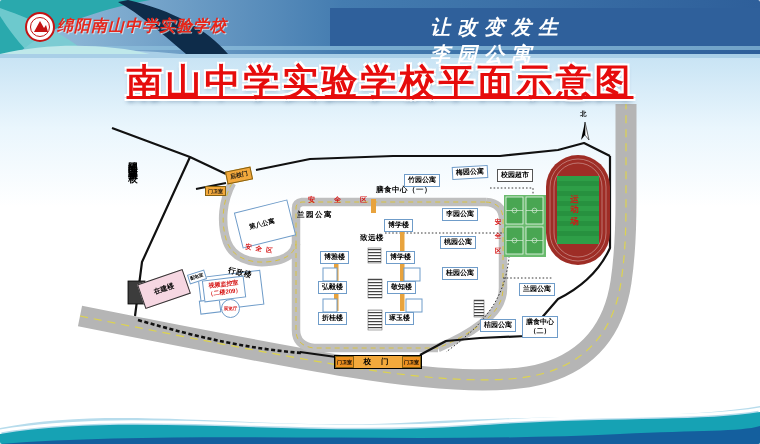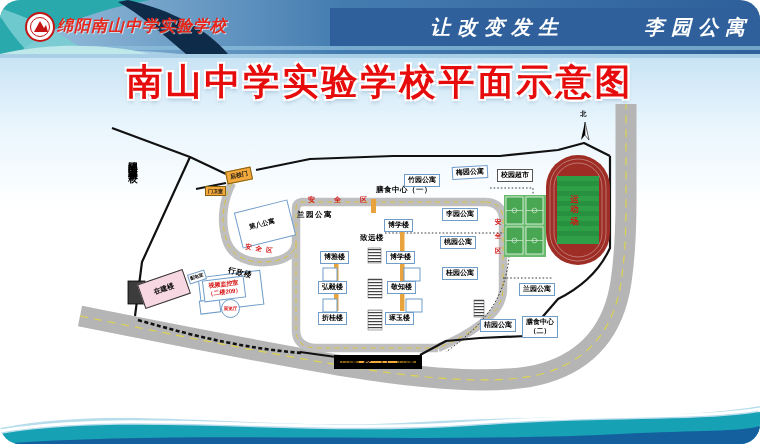--- a/index.html
+++ b/index.html
@@ -1,42 +1,42 @@
 <!DOCTYPE html>
 <html><head>
 <meta charset="utf-8">
 <style>
   * { margin:0; padding:0; box-sizing:border-box; }
   html,body { width:760px; height:444px; }
   body { font-family:"Liberation Sans","DejaVu Sans",sans-serif; background:#fff; }
-  .page { position:relative; width:760px; height:444px; overflow:hidden; border-radius:20px; background:#fff; }
+  .page { position:relative; width:760px; height:444px; overflow:hidden; border-radius:2px; background:#fff; }
   .bgmid { position:absolute; left:0; top:54px; width:760px; height:340px;
            background:linear-gradient(#c7e3f4, #eaf6fd 22%, #ffffff 45%); }
   svg { position:absolute; left:0; top:0; }
   .lbl { position:absolute; white-space:nowrap; z-index:5; }
   .bld { background:#fff; border:1px solid #6f9cc9; font-size:7px; font-weight:bold;
          color:#000; padding:1px 3px; line-height:1.25; text-align:center; }
   .dark-border { border-color:#555; }
   .gate { background:#f3a93c; border:1px solid #866212; font-size:6px; font-weight:bold; color:#111;
           padding:1px 3px; }
   .txt { font-size:7.5px; font-weight:bold; color:#000; letter-spacing:0.5px; }
   .red { color:#d61515; }
   .vert { writing-mode:vertical-rl; text-orientation:upright; }
   .title { position:absolute; left:0; top:58px; width:760px; text-align:center; z-index:6;
            font-size:36px; font-weight:bold; letter-spacing:3px; color:#e60c0c;
-           text-shadow:-2px -2px 0 #fff, 2px -2px 0 #fff, -2px 2px 0 #fff, 2px 2px 0 #fff, 0 3px 4px rgba(40,80,120,.35); }
+           text-shadow:-2px -2px 0 #fff, 2px -2px 0 #fff, -2px 2px 0 #fff, 2px 2px 0 #fff, 0 3px 4px rgba(40,80,120,.35);text-decoration:underline; }
   .schoolname { position:absolute; left:57px; top:16px; z-index:6; font-family:"Liberation Serif","DejaVu Serif",serif;
            font-style:italic; font-weight:bold; font-size:16px; color:#e8261a; letter-spacing:1px;
            text-shadow:1px 1px 0 rgba(255,255,255,.6); }
   .slogan { position:absolute; left:430px; top:14px; width:322px; z-index:6; display:flex; justify-content:space-between;
            font-family:"Liberation Serif","DejaVu Serif",serif; font-style:italic; font-weight:bold;
-           font-size:20px; color:#fff; }
+           font-size:20px; color:#fff;flex-direction:column; }
   .slogan span { letter-spacing:7px; }
   .gatebar { position:absolute; left:334px; top:355px; width:88px; height:14px; z-index:5;
-           display:flex; align-items:stretch; background:#f3a93c; border:6px solid #000000; }
+           display:flex; align-items:stretch; background:#f3a93c; border:1px solid #000000; }
   .gatebar .mini { background:#ee9120; border:1px solid #866212; font-size:5px; font-weight:bold;
            display:flex; align-items:center; padding:0 1px; }
   .gatebar .mid { flex:1; display:flex; align-items:center; justify-content:center;
            font-size:7.5px; font-weight:bold; letter-spacing:4px; }
   .rotbox { display:flex; align-items:center; justify-content:center; text-align:center; }
   .monitor { background:#fff; border:1px solid #6f9cc9; font-size:6px; font-weight:bold;
            line-height:1.3; text-align:center; padding:2px 3px; }
   .circle { width:19px; height:19px; border-radius:50%; border:1px solid #6f9cc9; background:#fff;
            display:flex; align-items:center; justify-content:center; font-size:4.5px; font-weight:bold; }
 </style>

